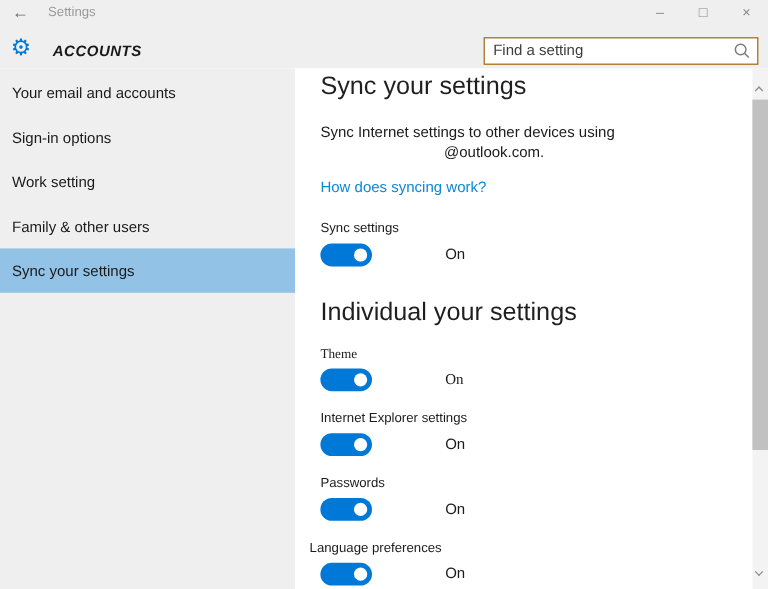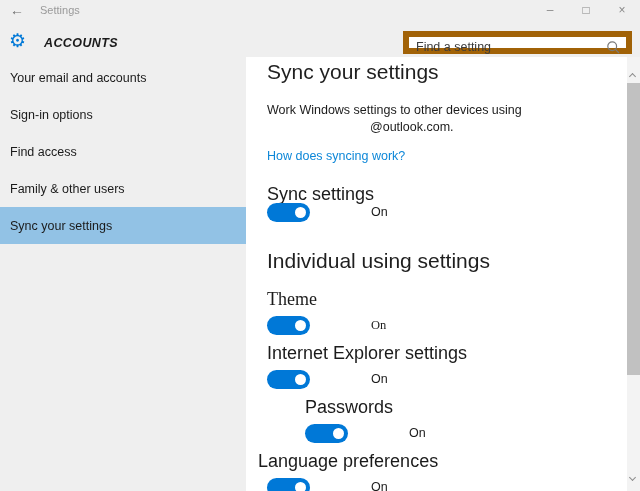--- a/index.html
+++ b/index.html
@@ -20,42 +20,42 @@
   .app{position:relative;width:640px;height:491px;background:#fff;}
 
   
   .chrome{position:absolute;top:0;left:0;width:640px;height:57px;background:var(--chrome);}
   .back-icon{position:absolute;left:10px;top:2px;font-size:14px;color:#6e6e6e;cursor:default;}
   .title-text{position:absolute;left:40px;top:4px;font-size:11px;color:#9a9a9a;}
   .win-controls{position:absolute;right:0;top:0;display:flex;}
   .win-btn{width:36px;height:22px;line-height:21px;text-align:center;font-size:12px;color:#8a8a8a;}
   .gear{position:absolute;left:9px;top:31px;font-size:19px;line-height:19px;color:var(--accent);}
   .section-title{position:absolute;left:44px;top:36px;font-size:12.5px;font-weight:bold;letter-spacing:.4px;color:#1a1a1a;font-style:italic;}
-  .search{position:absolute;left:403px;top:31px;width:229px;height:23px;background:#fff;border:6px solid #a16207;}
+  .search{position:absolute;left:403px;top:31px;width:229px;height:23px;background:#fff;border:1px solid #a16207;}
   .search input{
     position:absolute;left:0;top:0;width:200px;height:19px;border:none;outline:none;
     padding:0 0 0 7px;font-family:"Liberation Sans",sans-serif;font-size:12.5px;color:#333;background:transparent;
   }
   .search input::placeholder{color:#3c3c3c;opacity:1;}
   .search svg{position:absolute;right:5px;top:3px;}
 
   
   .sidebar{position:absolute;left:0;top:57px;width:246px;height:434px;background:var(--chrome);padding-top:2px;}
   .side-item{height:37px;display:flex;align-items:center;padding-left:10px;font-size:12.5px;color:#1b1b1b;cursor:default;}
   .side-item.selected{background:var(--selection);}
 
   
   .content{position:absolute;left:246px;top:57px;width:381px;height:434px;background:#fff;}
   .content .inner{position:relative;width:100%;height:100%;}
   .h-light{font-weight:300;color:#1f1f1f;margin:0;}
   .page-heading{position:absolute;left:21px;top:3px;font-size:21px;}
   .desc{position:absolute;left:21px;top:45px;font-size:12.5px;line-height:17px;color:#1b1b1b;width:340px;}
   .desc .line2{display:block;margin-left:103px;}
   .link{position:absolute;left:21px;top:92px;font-size:12.5px;color:var(--link);cursor:pointer;text-decoration:none;}
-  .toggle-label{font-size:18px;color:#1b1b1b;}
+  .toggle-label{font-size:11px;color:#1b1b1b;}
   .master-label{position:absolute;left:21px;top:127px;}
   .master-row{position:absolute;left:21px;top:146px;}
   .section-heading{position:absolute;left:21px;top:192px;font-size:21px;}
   .toggle-row{display:flex;align-items:center;gap:48px;}
   .pill{position:relative;width:43px;height:19px;border-radius:10px;background:var(--accent);cursor:pointer;flex:0 0 auto;}
   .knob{position:absolute;right:4px;top:4px;width:11px;height:11px;border-radius:50%;background:#fff;}
   .state-label{margin-left:13px;font-size:12.5px;line-height:19px;color:#1b1b1b;}
   .toggle-group{position:absolute;left:21px;width:300px;}
   .toggle-group .toggle-row{margin-top:6px;}
 
@@ -95,71 +95,71 @@
   </div>
 
   <div class="sidebar">
       <div class="side-item">
         <span>Your email and accounts</span>
       </div>
       <div class="side-item">
         <span>Sign-in options</span>
       </div>
       <div class="side-item">
-        <span>Find access</span>
+        <span>Work setting</span>
       </div>
       <div class="side-item">
         <span>Family &amp; other users</span>
       </div>
       <div class="side-item selected">
         <span>Sync your settings</span>
       </div>
     </div>
 
   <div class="content">
     <div class="inner">
       <h1 class="h-light page-heading">Sync your settings</h1>
 
       <div class="desc">
-        <span>Work Windows settings to other devices using</span>
+        <span>Sync Internet settings to other devices using</span>
         <span class="line2">@outlook.com.</span>
       </div>
 
       <a class="link">How does syncing work?</a>
 
       <div class="toggle-label master-label">Sync settings</div>
       <div class="toggle-row master-row">
         <div class="pill">
             <div class="knob"></div>
           </div>
         <span class="state-label">On</span>
       </div>
 
-      <h2 class="h-light section-heading">Individual using settings</h2>
+      <h2 class="h-light section-heading">Individual your settings</h2>
 
       <div id="toggle-list">
           <div class="toggle-group" style="top: 232px; left: 0px; font-family: Liberation Serif, serif;">
             <div class="toggle-label" style="margin-left: 21px;">Theme</div>
             <div class="toggle-row" style="margin-left: 21px;">
               <div class="pill">
                 <div class="knob"></div>
               </div>
               <span class="state-label">On</span>
             </div>
           </div>
           <div class="toggle-group" style="top: 286px; left: 0px;">
             <div class="toggle-label" style="margin-left: 21px;">Internet Explorer settings</div>
             <div class="toggle-row" style="margin-left: 21px;">
               <div class="pill">
                 <div class="knob"></div>
               </div>
               <span class="state-label">On</span>
             </div>
           </div>
-          <div class="toggle-group" style="top: 340px; left: 0px; padding-left: 38px;">
+          <div class="toggle-group" style="top: 340px; left: 0px;">
             <div class="toggle-label" style="margin-left: 21px;">Passwords</div>
             <div class="toggle-row" style="margin-left: 21px;">
               <div class="pill">
                 <div class="knob"></div>
               </div>
               <span class="state-label">On</span>
             </div>
           </div>
           <div class="toggle-group" style="top: 394px; left: 0px;">
             <div class="toggle-label" style="margin-left: 12px;">Language preferences</div>

